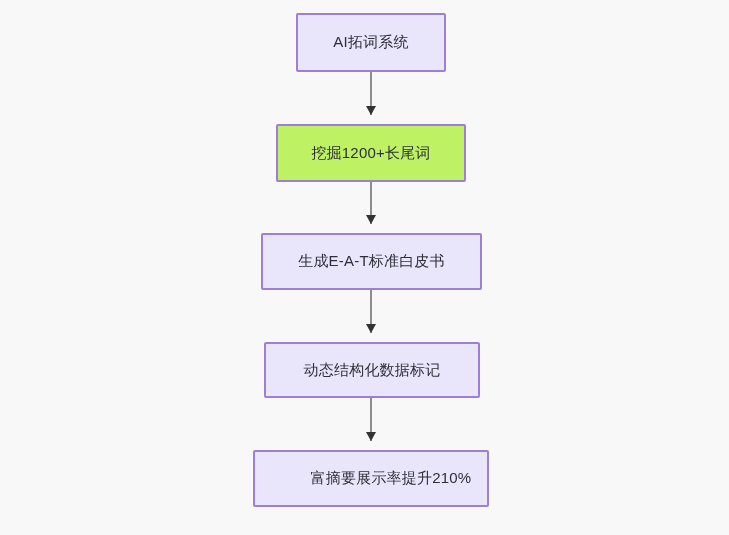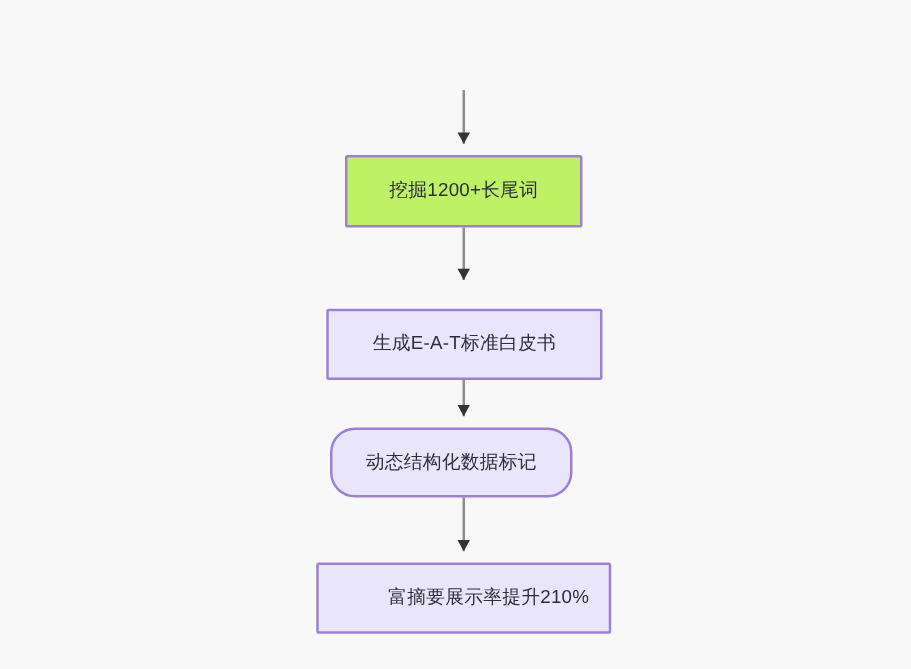--- a/index.html
+++ b/index.html
@@ -75,26 +75,29 @@
   </div>
   <div class="edge" id="edge-2" style="left: 370px; top: 290px; width: 2px; height: 43px;">
     <div class="edge-line" style="height: 43px; background: rgb(141, 141, 141);"></div>
     <div class="edge-arrow" style="top: 34px; border-top-color: rgb(51, 51, 51);"></div>
   </div>
   <div class="edge" id="edge-3" style="left: 370px; top: 398px; width: 2px; height: 43px;">
     <div class="edge-line" style="height: 43px; background: rgb(141, 141, 141);"></div>
     <div class="edge-arrow" style="top: 34px; border-top-color: rgb(51, 51, 51);"></div>
   </div>
 
+  <div class="node" id="node-0" style="left: 296px; top: 13px; width: 150px; height: 59px; background: rgb(233, 230, 251); border-color: rgb(157, 127, 216);">
+    <span class="node-label">AI拓词系统</span>
+  </div>
   <div class="node" id="node-1" style="left: 276px; top: 124px; width: 190px; height: 58px; background: #bef264; border-color: rgb(157, 127, 216);">
     <span class="node-label">挖掘1200+长尾词</span>
   </div>
-  <div class="node" id="node-2" style="left: 261px; top: 233px; width: 221px; height: 57px; background: rgb(233, 230, 251); border-color: rgb(157, 127, 216); margin-top: 14px;">
+  <div class="node" id="node-2" style="left: 261px; top: 233px; width: 221px; height: 57px; background: rgb(233, 230, 251); border-color: rgb(157, 127, 216);">
     <span class="node-label">生成E-A-T标准白皮书</span>
   </div>
-  <div class="node" id="node-3" style="left: 264px; top: 342px; width: 194px; height: 56px; background: rgb(233, 230, 251); border-color: rgb(157, 127, 216); border-radius: 20px;">
+  <div class="node" id="node-3" style="left: 264px; top: 342px; width: 216px; height: 56px; background: rgb(233, 230, 251); border-color: rgb(157, 127, 216);">
     <span class="node-label">动态结构化数据标记</span>
   </div>
   <div class="node" id="node-4" style="left: 253px; top: 450px; width: 236px; height: 57px; background: rgb(233, 230, 251); border-color: rgb(157, 127, 216); padding-left: 40px;">
     <span class="node-label">富摘要展示率提升210%</span>
   </div>
 
 </div>
 
 </body></html>

